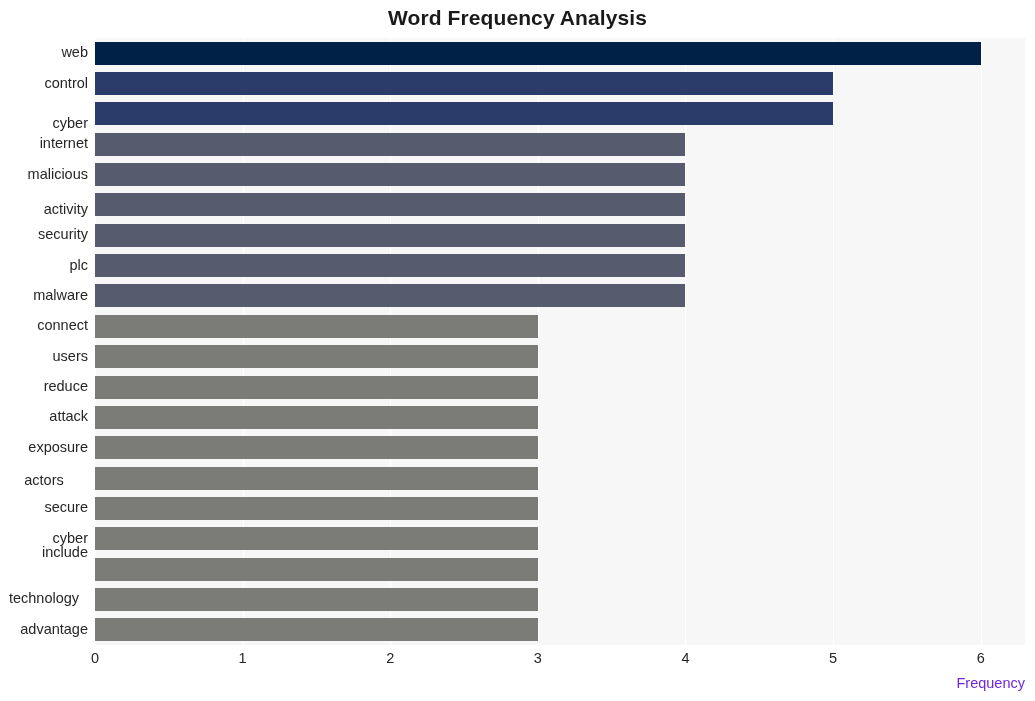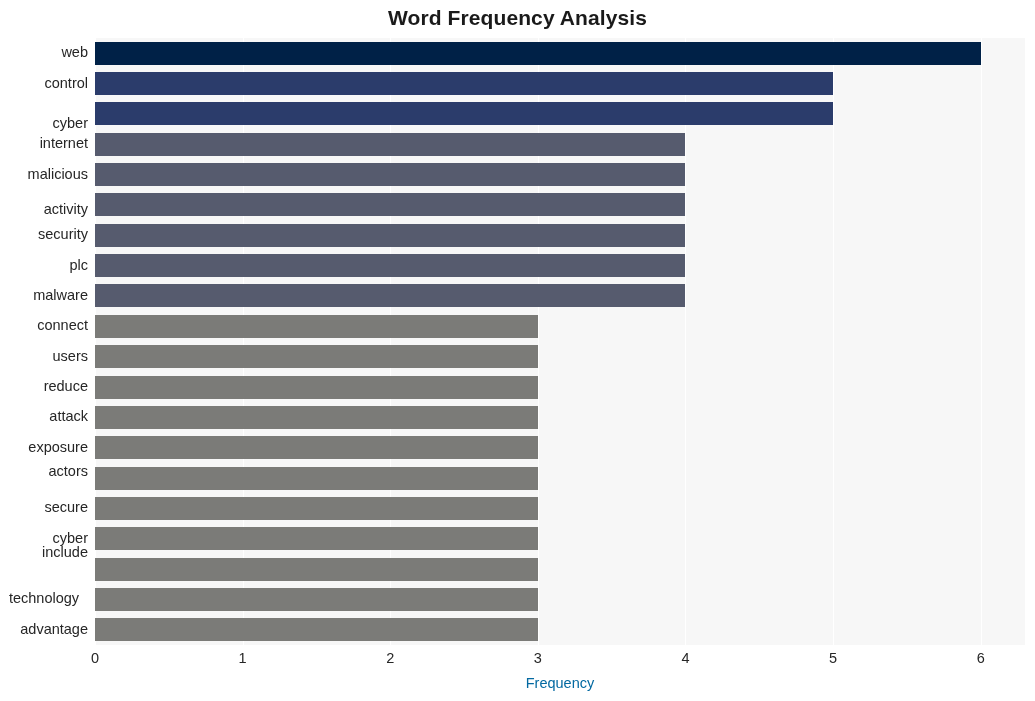--- a/index.html
+++ b/index.html
@@ -104,23 +104,23 @@
     font-size: 14.5px;
     color: #262626;
     white-space: nowrap;
   }
 
   #xaxis-title {
     position: absolute;
     left: 95px;
     top: 675px;
     width: 930px;
-    text-align: center;
+    text-align: right;
     font-size: 14.5px;
-    color: #0369a1;
+    color: #6d28d9;
   }
 </style>
 </head>
 <body>
 
 <div id="chart-figure">
 
   <div id="chart-title">Word Frequency Analysis</div>
 
   <div id="plot-area">
@@ -205,21 +205,21 @@
       <div class="ytick-label" style="top: 128.575px;">malicious</div>
       <div class="ytick-label" style="top: 152px; margin-top: 12px;">activity</div>
       <div class="ytick-label" style="top: 189.275px;">security</div>
       <div class="ytick-label" style="top: 219.625px;">plc</div>
       <div class="ytick-label" style="top: 249.975px; padding-left: 31px;">malware</div>
       <div class="ytick-label" style="top: 280.325px;">connect</div>
       <div class="ytick-label" style="top: 310.675px;">users</div>
       <div class="ytick-label" style="top: 341.025px; margin-left: 24px;">reduce</div>
       <div class="ytick-label" style="top: 371.375px;">attack</div>
       <div class="ytick-label" style="top: 401.725px;">exposure</div>
-      <div class="ytick-label" style="top: 426px;">actors</div>
+      <div class="ytick-label" style="top: 435px; text-align: center;">actors</div>
       <div class="ytick-label" style="top: 462.425px;">secure</div>
       <div class="ytick-label" style="top: 492.775px;">cyber</div>
       <div class="ytick-label" style="top: 507px;">include</div>
       <div class="ytick-label" style="top: 553.475px; text-align: center;">technology</div>
       <div class="ytick-label" style="top: 583.825px;">advantage</div>
     </div>
   <div id="xlabels-layer">
       <div class="xtick-label" style="left: 95px;">0</div>
       <div class="xtick-label" style="left: 242.619px;">1</div>
       <div class="xtick-label" style="left: 390.238px;">2</div>

